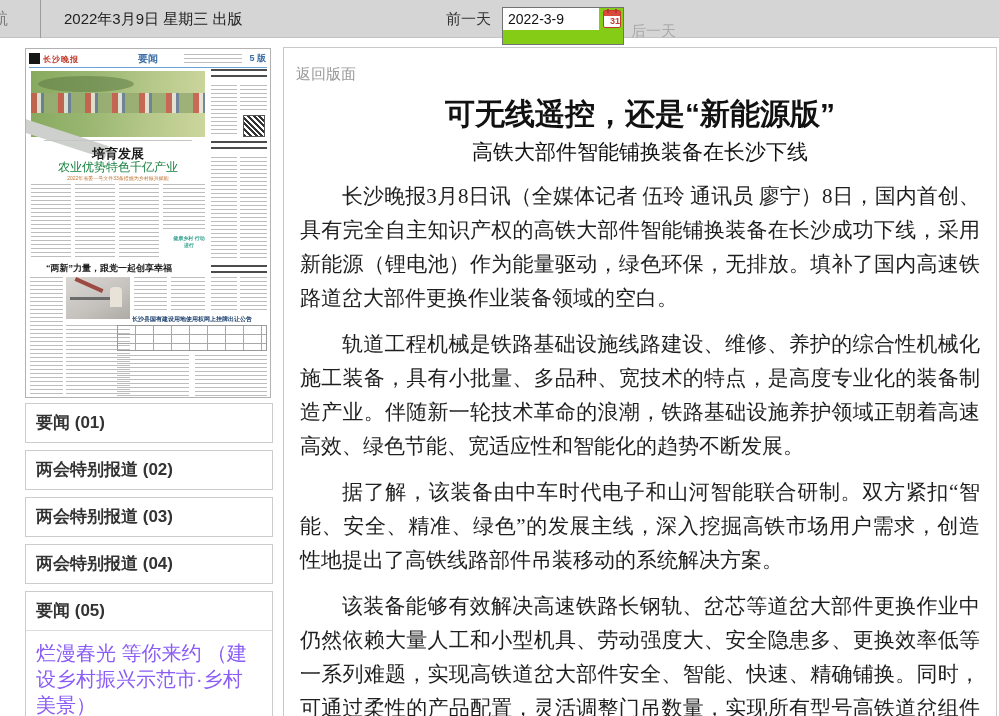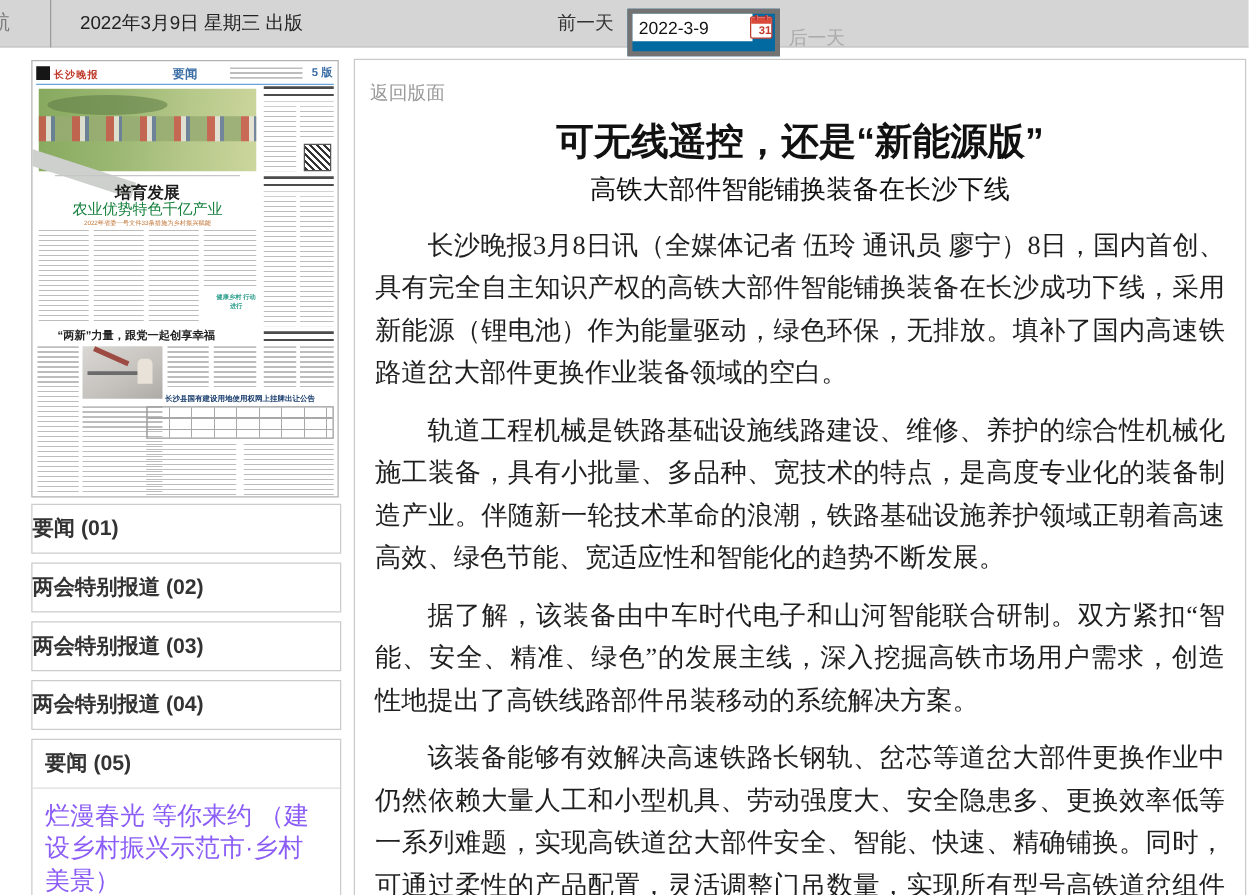--- a/index.html
+++ b/index.html
@@ -12,21 +12,21 @@
   
   .topbar { position:absolute; left:0; top:0; width:999px; height:38px;
     background:#d5d5d5; border-bottom:1px solid #c3c3c3; }
   .nav-frag { position:absolute; left:-8px; top:0; line-height:38px;
     font-size:16px; color:#7a7a7a; }
   .vdiv { position:absolute; left:40px; top:0; width:1px; height:38px; background:#9c9c9c; }
   .pubdate { position:absolute; left:64px; top:0; line-height:38px; font-size:15px; color:#222; }
   .prevday { position:absolute; left:446px; top:0; line-height:38px; font-size:15px; color:#333; cursor:pointer; }
   .nextday { position:absolute; left:631px; top:12px; line-height:38px; font-size:15px; color:#aaa; }
   .datebox { position:absolute; left:502px; top:7px; width:122px; height:38px;
-    background:#0369a1; border:4px solid #737373; }
+    background:#84cc16; border:1px solid #737373; }
   .datebox input { position:absolute; left:0; top:0; width:96px; height:22px; border:none;
     outline:none; font-size:14px; padding:0 5px; color:#111; font-family:"Liberation Sans",sans-serif; }
   .cal { position:absolute; right:2px; top:2px; width:18px; height:18px;
     background:#fff; border:1px solid #c0392b; border-radius:2px; cursor:pointer; }
   .cal .cal-top { position:absolute; left:0; top:0; right:0; height:5px; background:#d94a3a; }
   .cal .cal-top i { position:absolute; top:-2px; width:2px; height:4px; background:#fff; border:1px solid #b33; }
   .cal .cal-top i.l { left:3px; } .cal .cal-top i.r { right:3px; }
   .cal .cal-num { position:absolute; left:0; right:0; top:5px; text-align:right;
     font-size:9px; font-weight:bold; color:#c0392b; line-height:11px; }
 
@@ -74,21 +74,21 @@
   .qr { left:217px; top:66px; width:22px; height:22px; border:1px solid #555;
     background:repeating-linear-gradient(45deg,#333 0 2px,#fff 2px 4px); }
   .notice-title { left:91px; top:266px; width:150px; text-align:center; font-size:6px; font-weight:bold;
     color:#1a3e6e; white-space:nowrap; overflow:hidden; }
   .notice-table { left:91px; top:276px; width:150px; height:26px; border:1px solid #9a9a9a;
     background-image:repeating-linear-gradient(90deg,transparent 0 17px,#a8a8a8 17px 18px),
       repeating-linear-gradient(to bottom,transparent 0 8px,#a8a8a8 8px 9px); }
 
   
   .sec-box { width:248px; height:40px; margin-top:7px; background:#fff; border:1px solid #ccc;
-    line-height:38px; font-size:17px; font-weight:bold; color:#333; cursor:pointer; }
+    line-height:38px; padding-left:10px; font-size:17px; font-weight:bold; color:#333; cursor:pointer; }
   .sec-box.first { margin-top:5px; }
   .cur-box { width:248px; margin-top:7px; background:#fff; border:1px solid #ccc; }
   .cur-head { line-height:38px; padding-left:10px; font-size:17px; font-weight:bold; color:#333;
     border-bottom:1px solid #ddd; }
   .art-item { padding:9px 10px; font-size:20px; line-height:26px; color:#8b5cf6;
     border-bottom:1px solid #ddd; cursor:pointer; }
   .art-item:last-child { border-bottom:none; }
 
   
   .main-panel { position:absolute; left:283px; top:47px; width:714px; height:700px;

